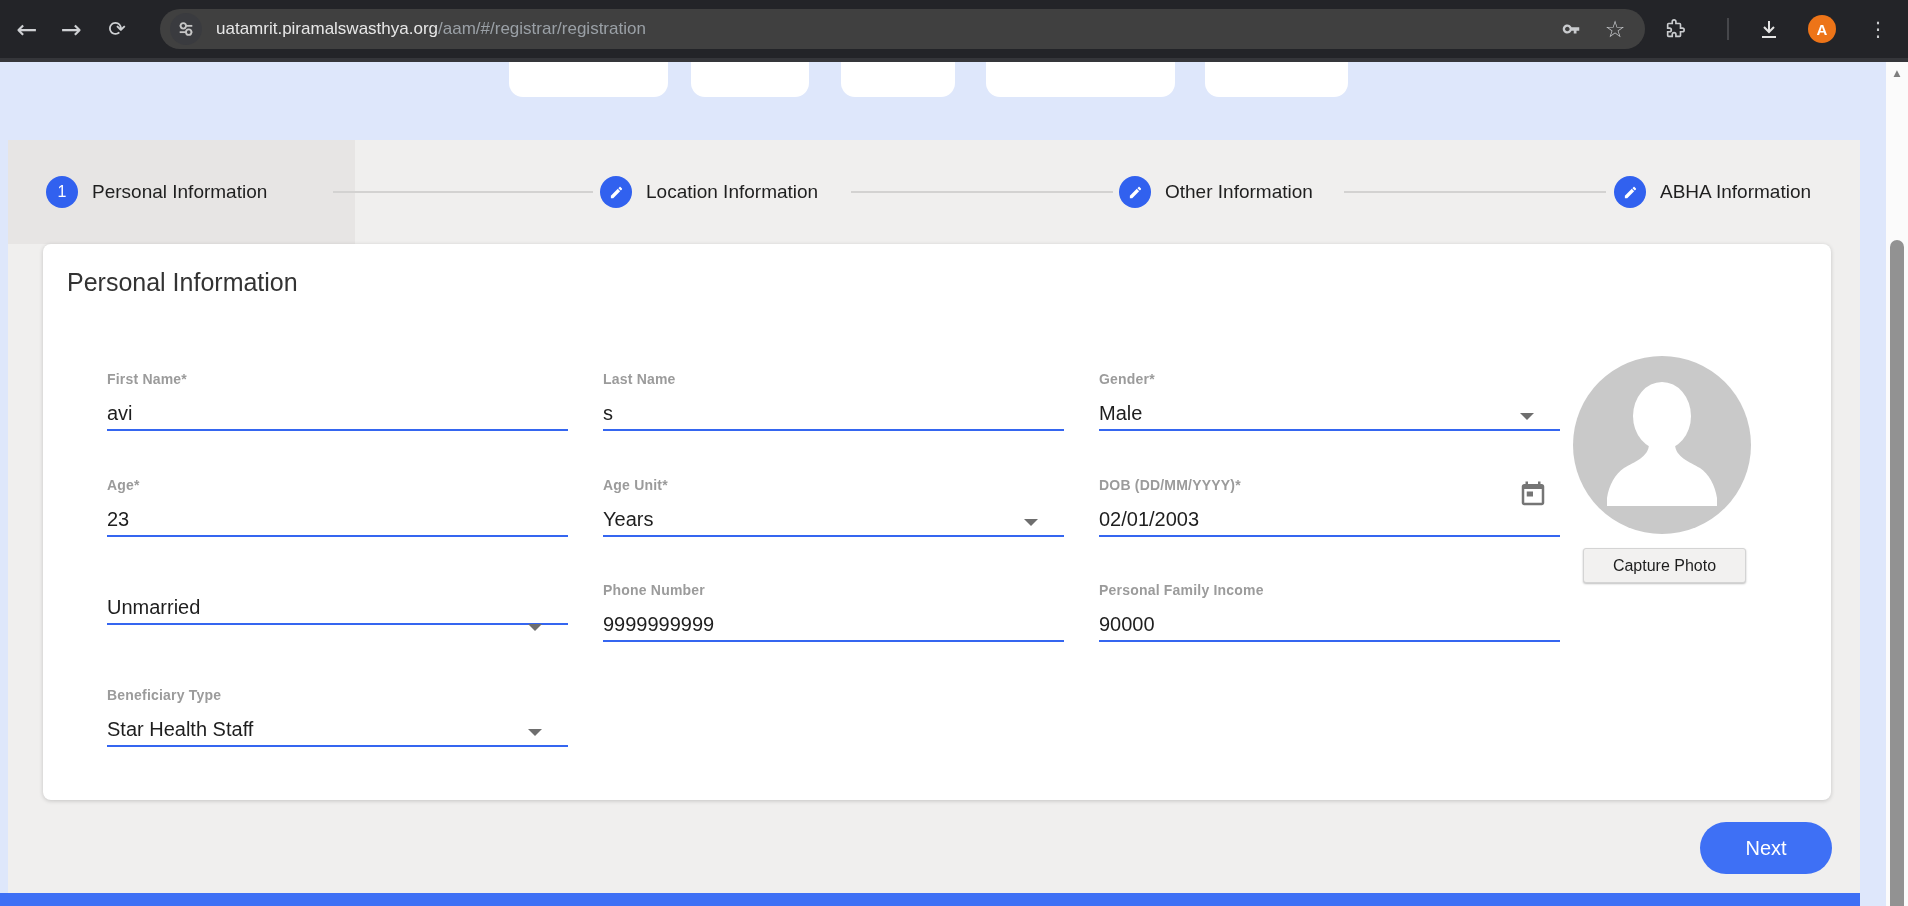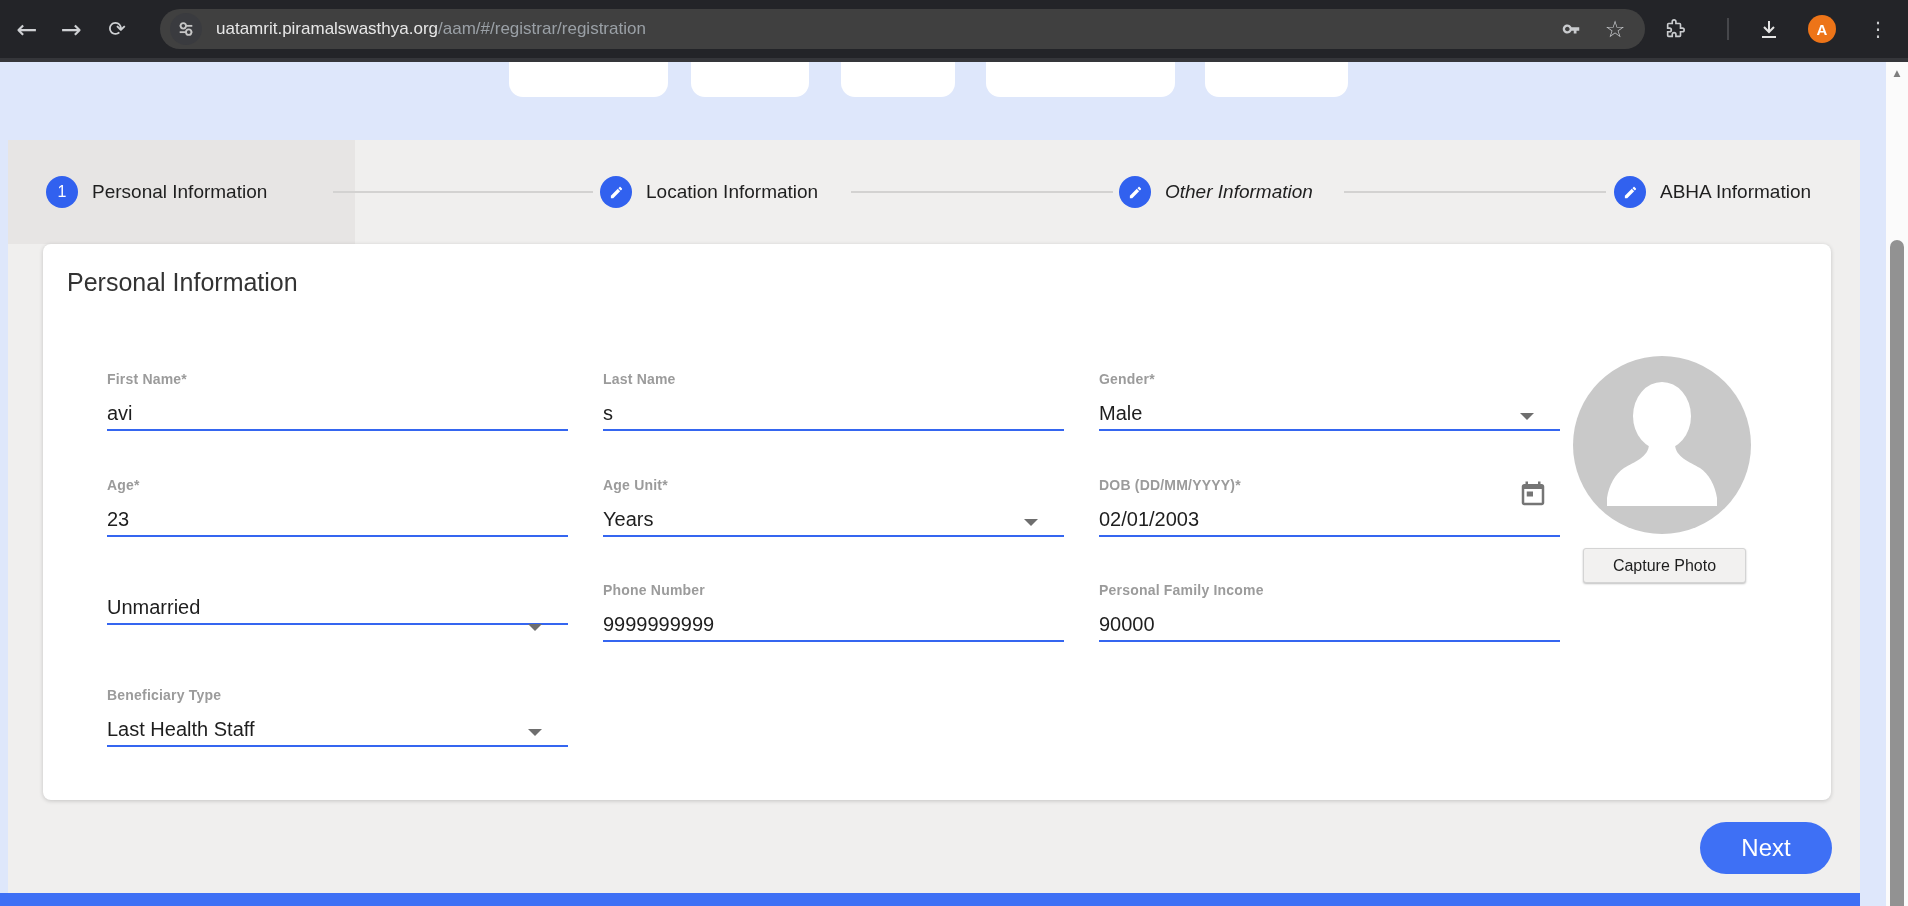--- a/index.html
+++ b/index.html
@@ -57,21 +57,21 @@
       border-left:7px solid transparent;border-right:7px solid transparent;border-top:7px solid #6e6e6e;cursor:pointer;}
   .cal{position:absolute;right:12px;top:2px;cursor:pointer;}
 
   
   .avatar-ph{position:absolute;left:1530px;top:112px;width:178px;height:178px;}
   .capture-btn{position:absolute;left:1540px;top:304px;width:161px;height:33px;background:#f2f1f0;
                border:1px solid #d4d4d4;border-radius:3px;box-shadow:0 1px 2px rgba(0,0,0,.25);
                font-size:16px;color:#1e1e1e;display:flex;align-items:center;justify-content:center;cursor:pointer;}
 
   .next-btn{position:absolute;left:1692px;top:682px;width:132px;height:52px;border-radius:26px;background:#3e70f5;
-            color:#fff;font-size:24px;display:flex;align-items:center;justify-content:center;cursor:pointer;}
+            color:#fff;font-size:20px;display:flex;align-items:center;justify-content:center;cursor:pointer;}
 
   
   .scroll-track{position:absolute;right:0;top:62px;width:22px;height:844px;background:#fbfbfb;}
   .scroll-up{position:absolute;top:6px;left:0;width:22px;text-align:center;color:#7f7f7f;font-size:9px;
              font-family:"DejaVu Sans",sans-serif;cursor:pointer;}
   .scroll-thumb{position:absolute;left:4px;top:178px;width:14px;height:672px;border-radius:7px;background:#929292;cursor:pointer;}
 </style>
 </head>
 <body>
 
@@ -140,21 +140,21 @@
         <div class="step" style="left:592px;">
           <div class="step-circle">
             <svg width="15" height="15" viewBox="0 0 24 24" fill="#ffffff">
               <path d="M3 17.25V21h3.75L17.81 9.94l-3.75-3.75L3 17.25zM20.71 7.04c.39-.39.39-1.02 0-1.41l-2.34-2.34c-.39-.39-1.02-.39-1.41 0l-1.83 1.83 3.75 3.75 1.83-1.83z"></path>
             </svg>
           </div>
           <div class="step-label">Location Information</div>
         </div>
         <div class="connector" style="left:843px;width:262px;"></div>
 
-        <div class="step" style="left:1111px;font-style:italic;">
+        <div class="step" style="left:1111px;">
           <div class="step-circle">
             <svg width="15" height="15" viewBox="0 0 24 24" fill="#ffffff">
               <path d="M3 17.25V21h3.75L17.81 9.94l-3.75-3.75L3 17.25zM20.71 7.04c.39-.39.39-1.02 0-1.41l-2.34-2.34c-.39-.39-1.02-.39-1.41 0l-1.83 1.83 3.75 3.75 1.83-1.83z"></path>
             </svg>
           </div>
           <div class="step-label">Other Information</div>
         </div>
         <div class="connector" style="left:1336px;width:262px;"></div>
 
         <div class="step" style="left:1606px;">
@@ -221,21 +221,21 @@
           <div class="f-line"></div>
         </div>
         <div class="field" style="left:1016px;top:338px;">
           <div class="f-label">Personal Family Income</div>
           <div class="f-value">90000</div>
           <div class="f-line"></div>
         </div>
 
         <div class="field" style="left:24px;top:443px;">
           <div class="f-label">Beneficiary Type</div>
-          <div class="f-value">Last Health Staff</div>
+          <div class="f-value">Star Health Staff</div>
           <div class="dd"></div>
           <div class="f-line"></div>
         </div>
 
         <div class="avatar-ph">
           <svg width="178" height="178" viewBox="0 0 178 178">
             <circle cx="89" cy="89" r="89" fill="#c9c9c9"></circle>
             <ellipse cx="89" cy="60" rx="29" ry="34" fill="#ffffff"></ellipse>
             <path d="M76 88 C76 101 61 106 51 112 C42 118 36 129 34 142 L34 150 L144 150 L144 142 C142 129 136 118 127 112 C117 106 102 101 102 88 Z" fill="#ffffff"></path>
           </svg>

